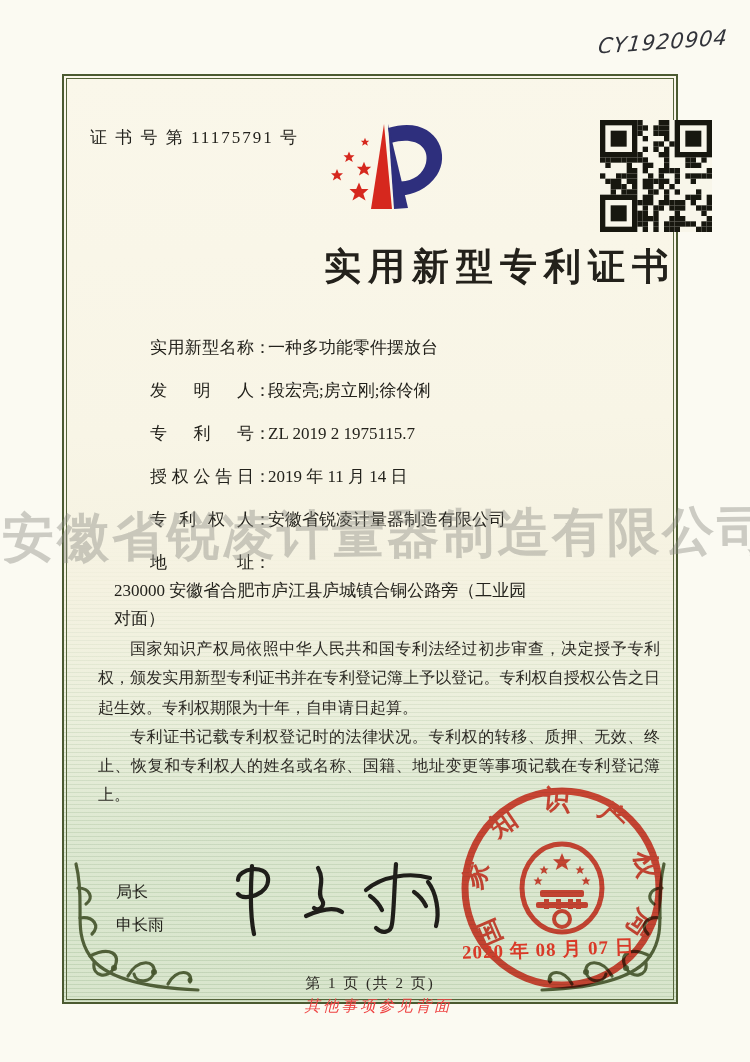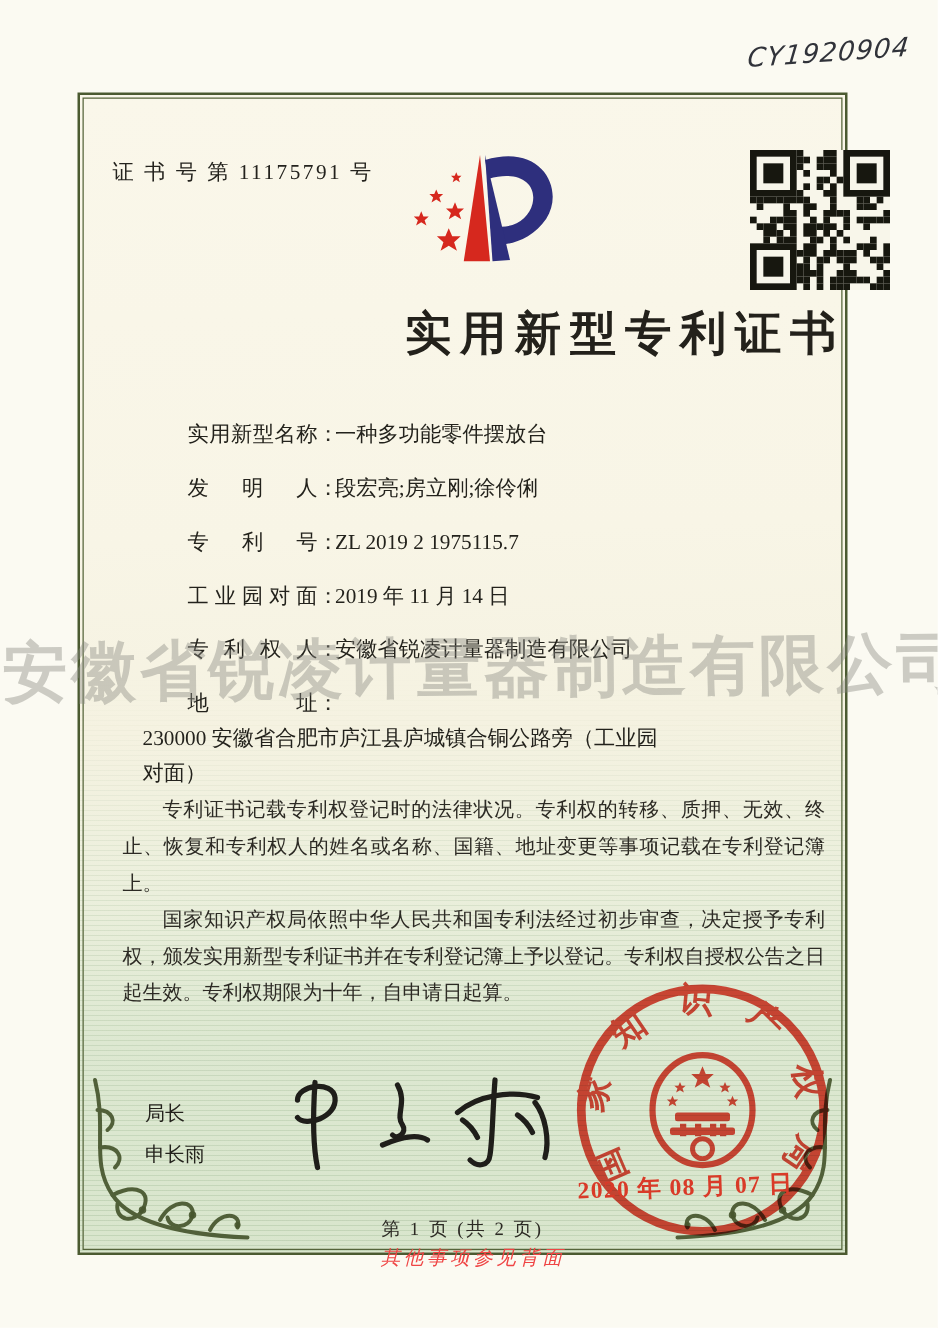--- a/index.html
+++ b/index.html
@@ -331,35 +331,35 @@
       <div class="frow">
         <span class="flabel">实用新型名称</span><span class="fcolon">：</span><span class="fvalue">一种多功能零件摆放台</span>
       </div>
       <div class="frow">
         <span class="flabel">发明人</span><span class="fcolon">：</span><span class="fvalue">段宏亮;房立刚;徐伶俐</span>
       </div>
       <div class="frow">
         <span class="flabel">专利号</span><span class="fcolon">：</span><span class="fvalue">ZL 2019 2 1975115.7</span>
       </div>
       <div class="frow">
-        <span class="flabel">工业园对面</span><span class="fcolon">：</span><span class="fvalue">2019 年 11 月 14 日</span>
+        <span class="flabel">授权公告日</span><span class="fcolon">：</span><span class="fvalue">2019 年 11 月 14 日</span>
       </div>
       <div class="frow">
         <span class="flabel">专利权人</span><span class="fcolon">：</span><span class="fvalue">安徽省锐凌计量器制造有限公司</span>
       </div>
       <div class="frow wrap">
         <span class="flabel">地址</span><span class="fcolon">：</span><span class="fvalue">230000 安徽省合肥市庐江县庐城镇合铜公路旁（工业园对面）</span>
       </div>
     </div>
 
     <div class="watermark">安徽省锐凌计量器制造有限公司</div>
 
     <div class="body-text">
+      <p>国家知识产权局依照中华人民共和国专利法经过初步审查，决定授予专利权，颁发实用新型专利证书并在专利登记簿上予以登记。专利权自授权公告之日起生效。专利权期限为十年，自申请日起算。</p>
       <p>专利证书记载专利权登记时的法律状况。专利权的转移、质押、无效、终止、恢复和专利权人的姓名或名称、国籍、地址变更等事项记载在专利登记簿上。</p>
-      <p>国家知识产权局依照中华人民共和国专利法经过初步审查，决定授予专利权，颁发实用新型专利证书并在专利登记簿上予以登记。专利权自授权公告之日起生效。专利权期限为十年，自申请日起算。</p>
     </div>
 
     <div class="director">
       <div>局长</div>
       <div>申长雨</div>
     </div>
 
     <svg class="signature" viewBox="0 0 250 110">
       <g fill="none" stroke="#1f1e1a" stroke-width="4.2" stroke-linecap="round" stroke-linejoin="round">
         <path d="M38,28 C36,58 37,82 40,96"></path>

